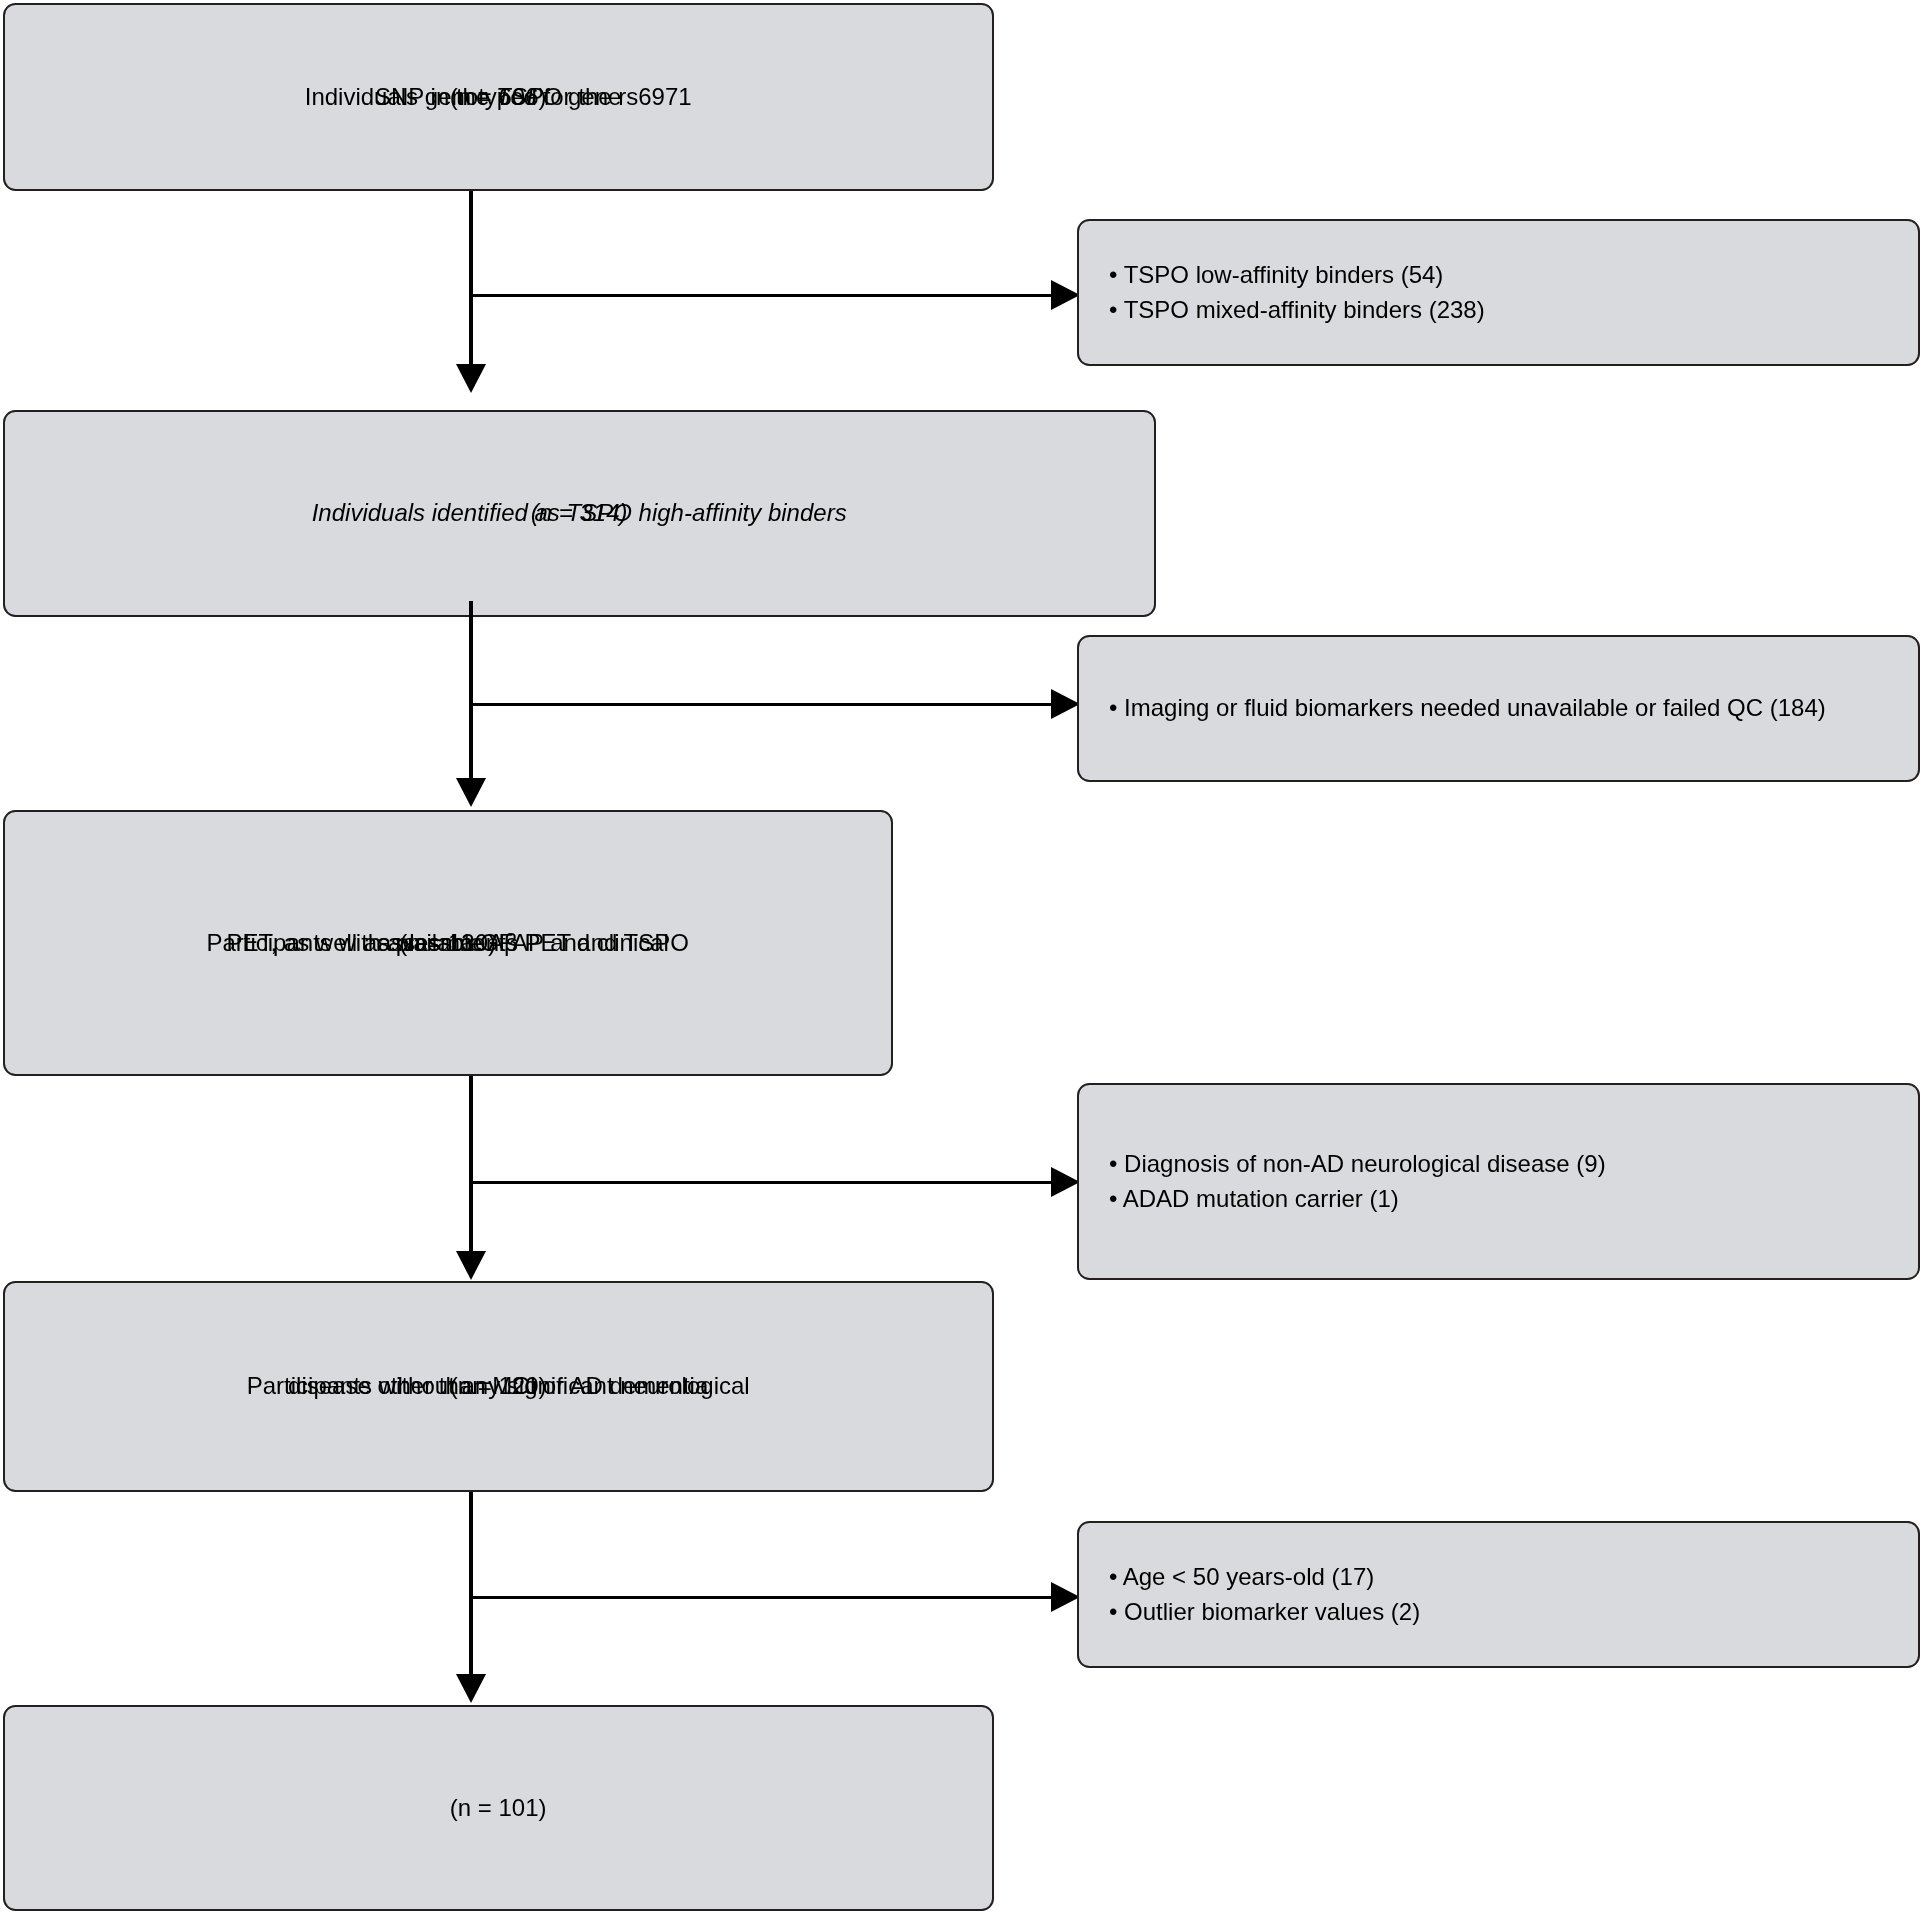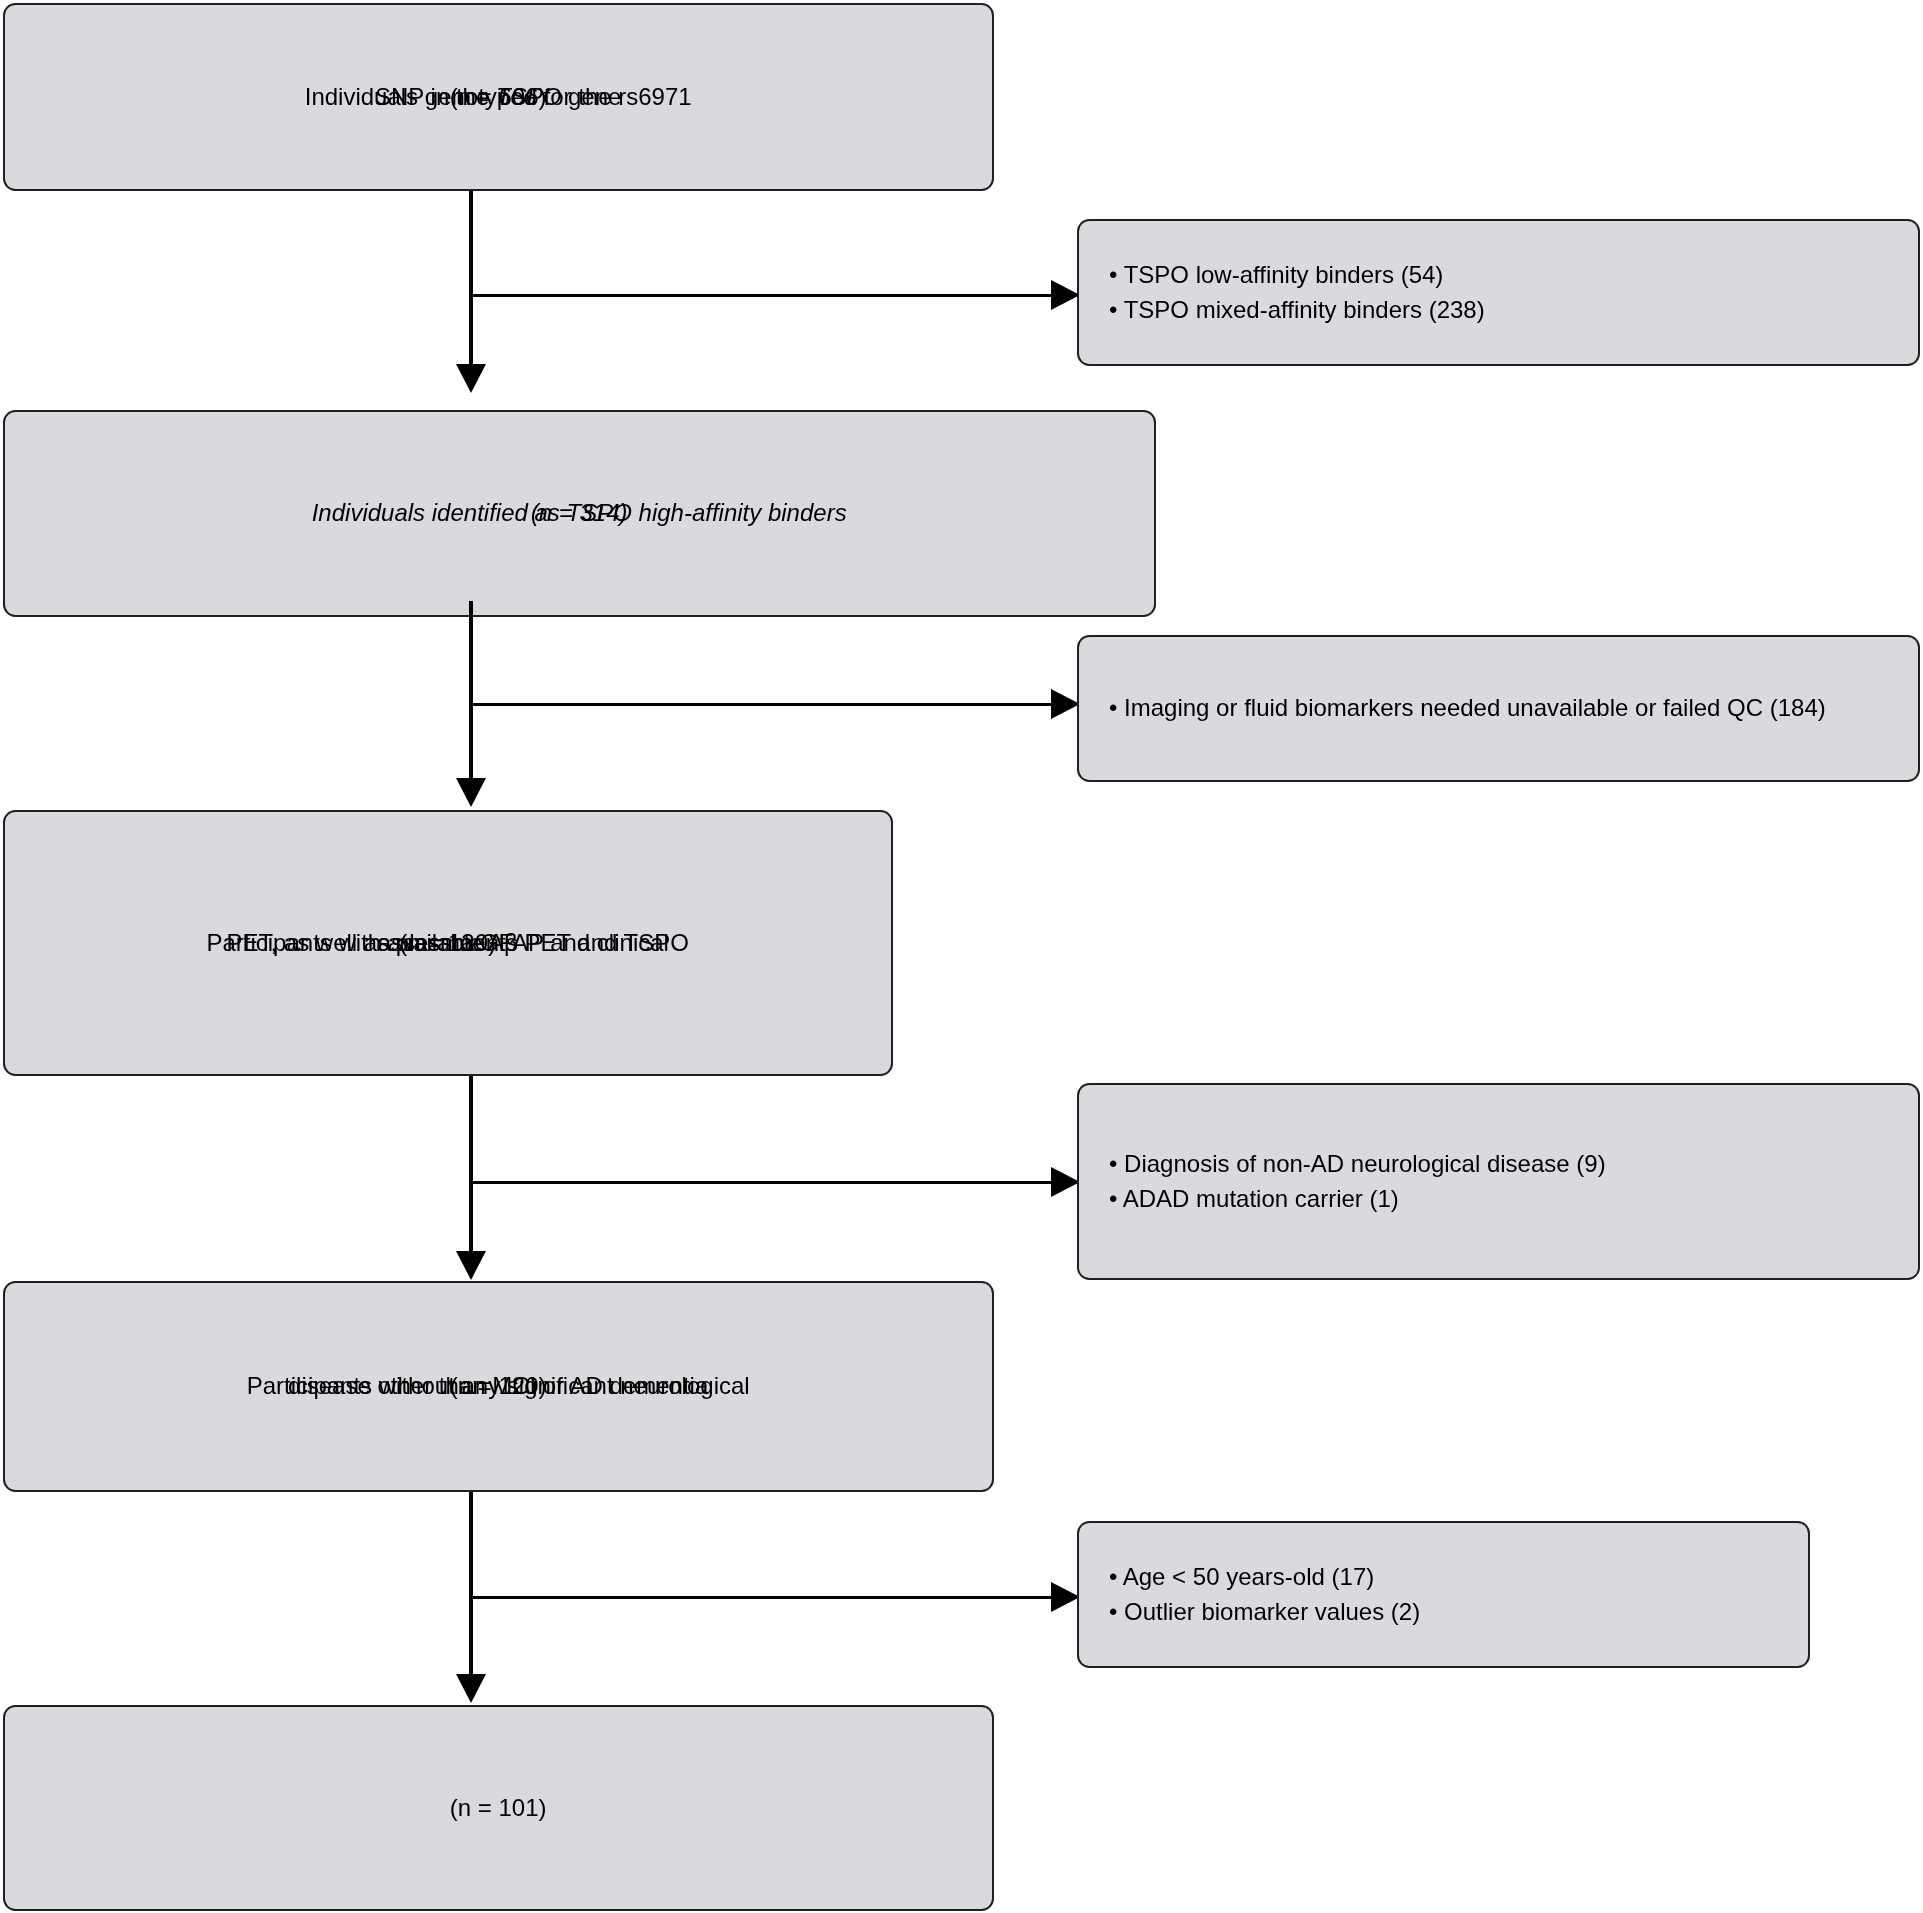--- a/index.html
+++ b/index.html
@@ -144,21 +144,21 @@
     <div class="line">Participants without any significant neurological</div>
     <div class="line">disease other than MCI or AD dementia</div>
     <div class="line">(n = 120)</div>
   </div>
 
   <div class="vline" style="left:469px; top:1492px; height:184px;"></div>
   <div class="arrow-down" style="left:456px; top:1674px;"></div>
   <div class="hline" style="left:469px; top:1596px; width:587px;"></div>
   <div class="arrow-right" style="left:1051px; top:1582px;"></div>
 
-  <div class="node side" style="left:1077px; top:1521px; width:733px; height:147px;">
+  <div class="node side" style="left:1077px; top:1521px; width:843px; height:147px;">
     <div class="bullet-line">• Age &lt; 50 years-old (17)</div>
     <div class="bullet-line">• Outlier biomarker values (2)</div>
   </div>
 
   <div class="node main" style="left:2.7px; top:1705px; width:991px; height:206px;">
     <div class="line">(n = 101)</div>
   </div>
 
 </div>
 

